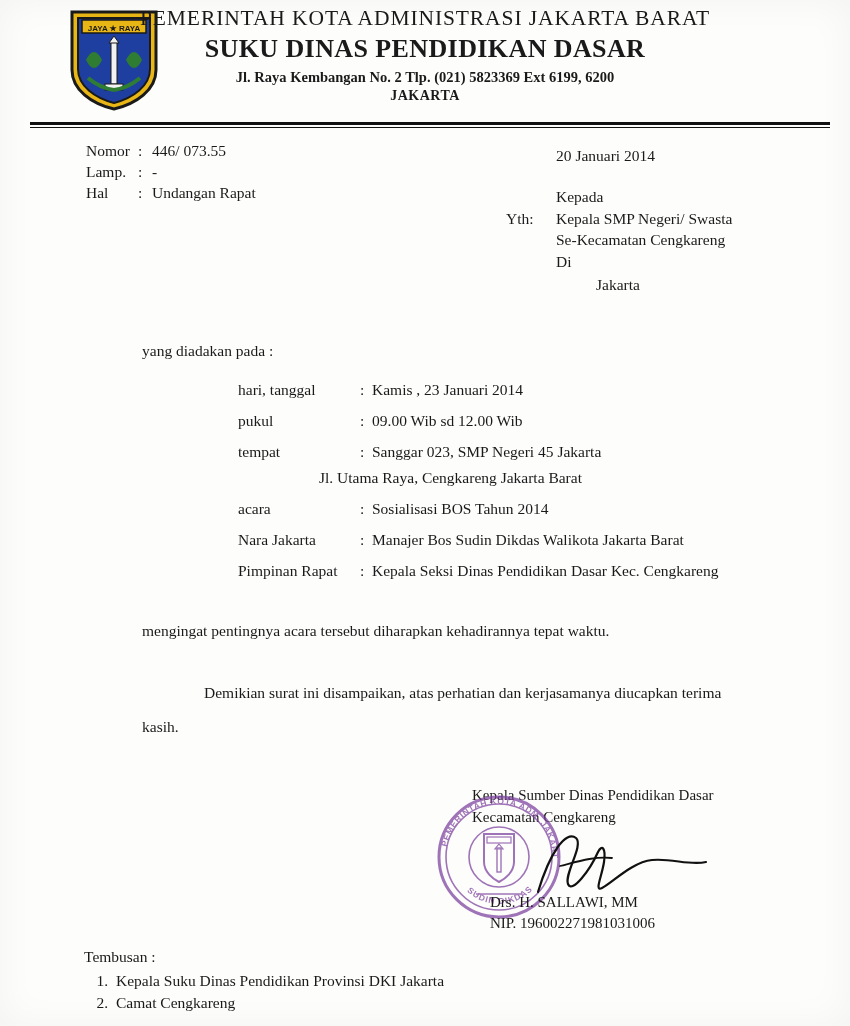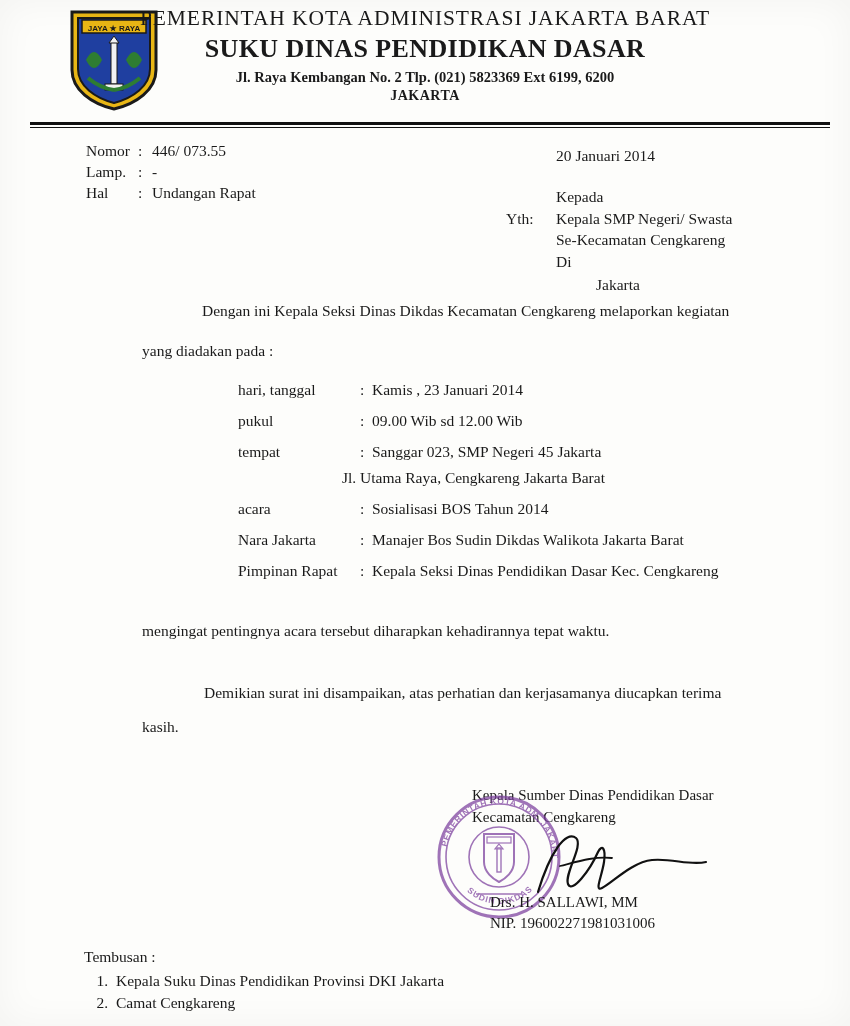--- a/index.html
+++ b/index.html
@@ -158,21 +158,21 @@
     line-height: 20px;
   }
   .drow {
     display: flex;
     margin-bottom: 11px;
   }
   .dlabel { width: 122px; }
   .dcolon { width: 12px; }
   .dvalue { white-space: nowrap; text-align: right; }
   .dsub {
-    margin-left: 104px;
+    margin-left: 81px;
     margin-top: -5px;
     margin-bottom: 11px;
   }
 
   
   .signature {
     position: absolute;
     left: 472px;
     top: 784px;
     font-size: 15px;
@@ -282,21 +282,20 @@
     <div class="kepada">Kepada</div>
     <div class="yth-row">
       <span class="yth">Yth:</span>
       <span>Kepala SMP Negeri/ Swasta</span>
     </div>
     <div class="kepada">Se-Kecamatan Cengkareng</div>
     <div class="di">Di</div>
     <div class="city">Jakarta</div>
   </div>
 
-  <div class="para p1">Dengan ini Kepala Seksi Dinas Dikdas Kecamatan Cengkareng melaporkan kegiatan</div>
   <div class="para p1b">yang diadakan pada :</div>
 
   <div class="details">
     <div class="drow">
       <span class="dlabel">hari, tanggal</span>
       <span class="dcolon">:</span>
       <span class="dvalue">Kamis , 23 Januari 2014</span>
     </div>
     <div class="drow">
       <span class="dlabel">pukul</span>

